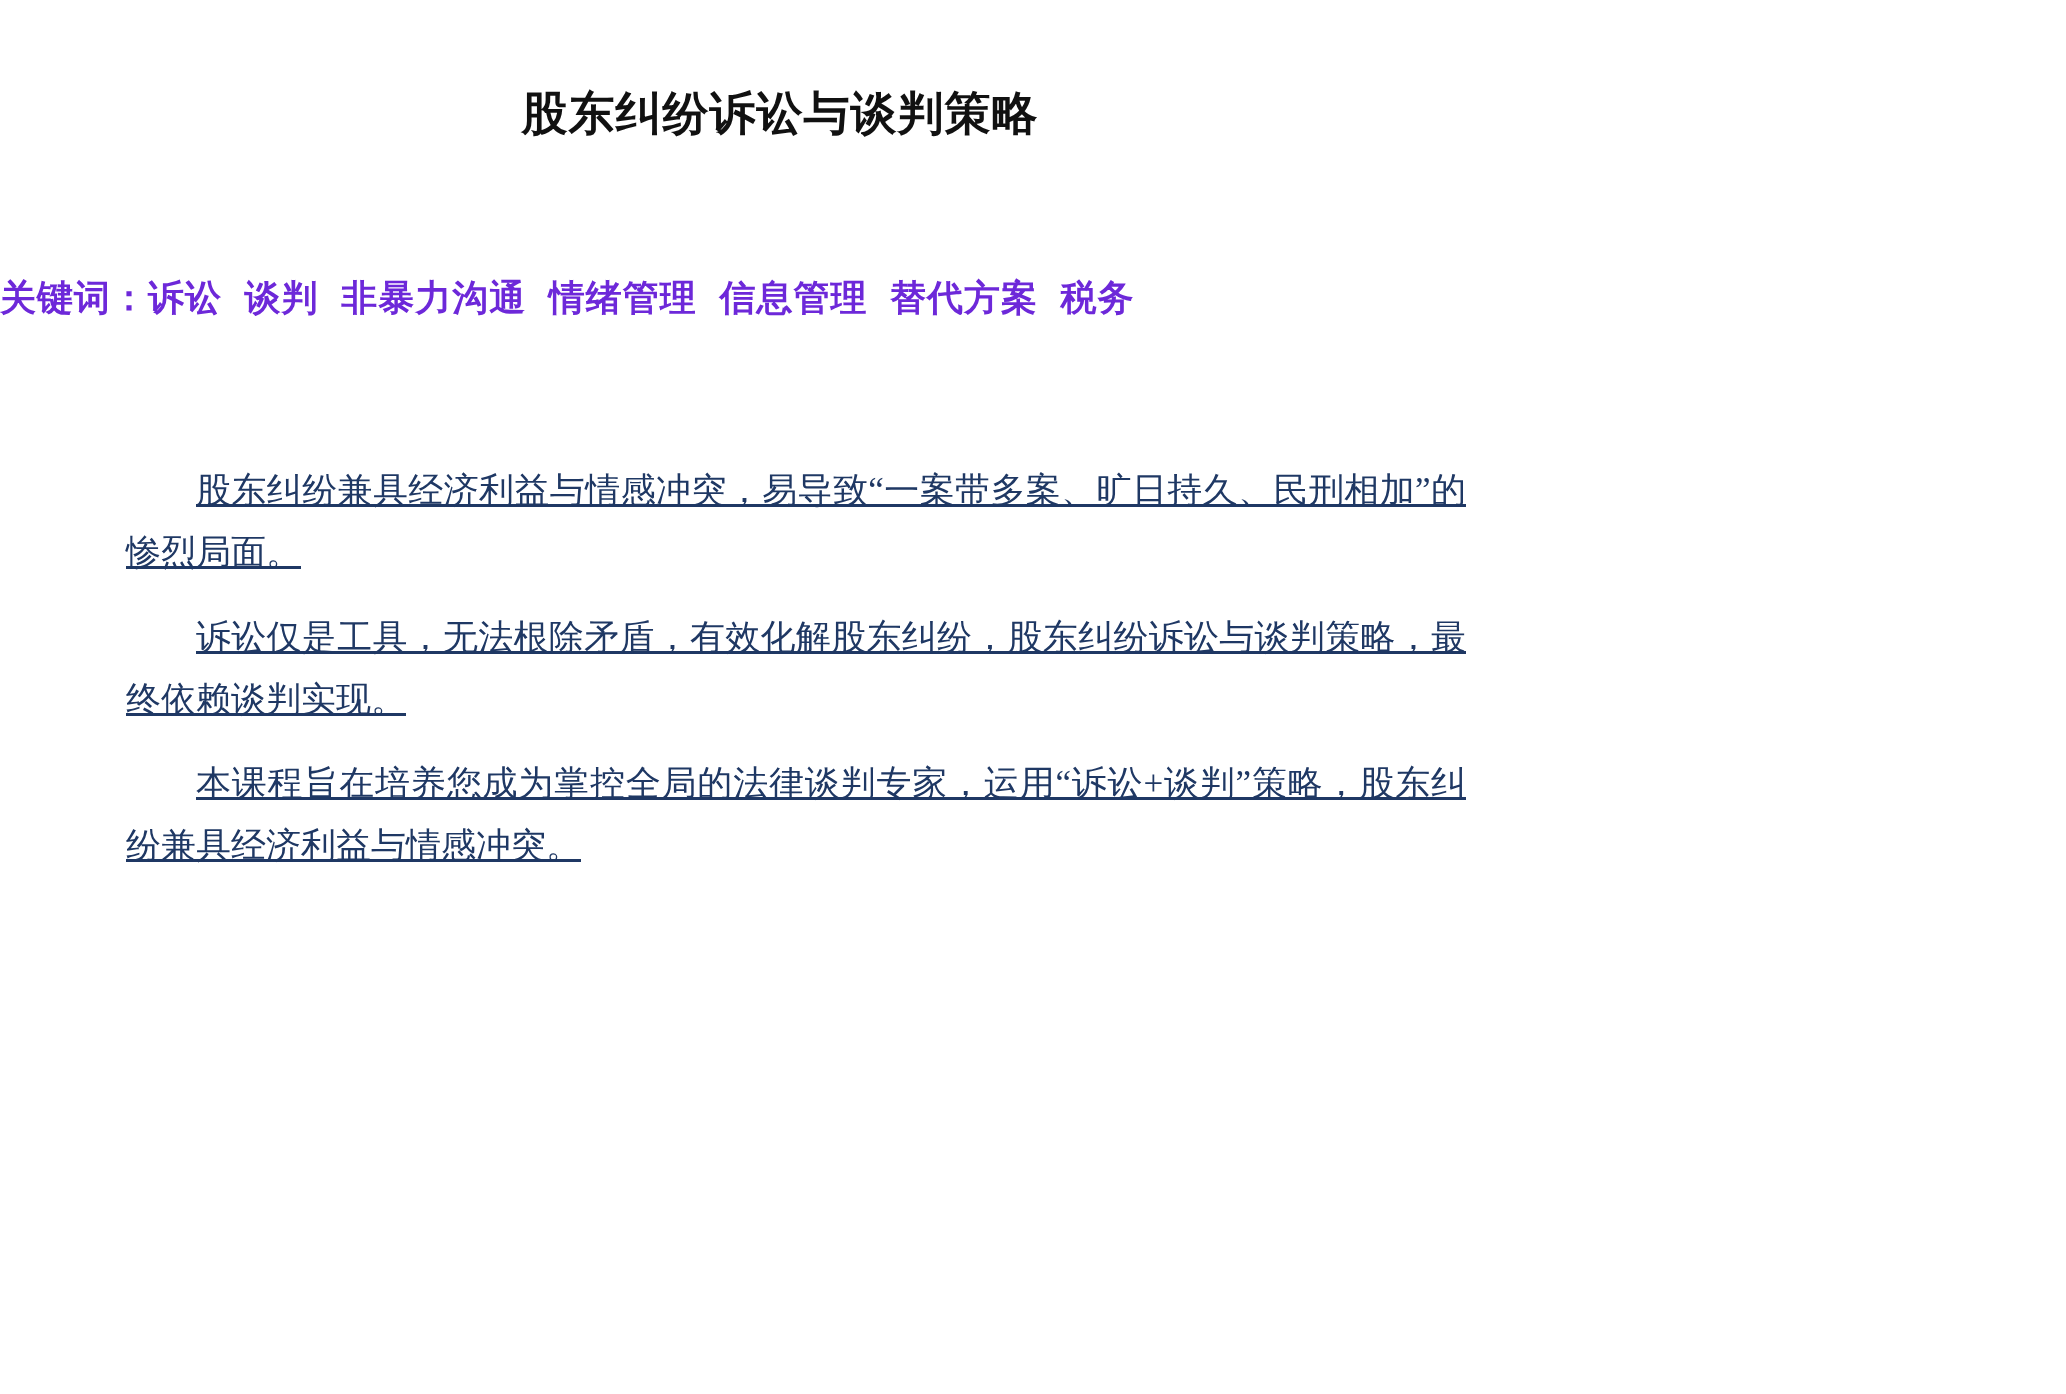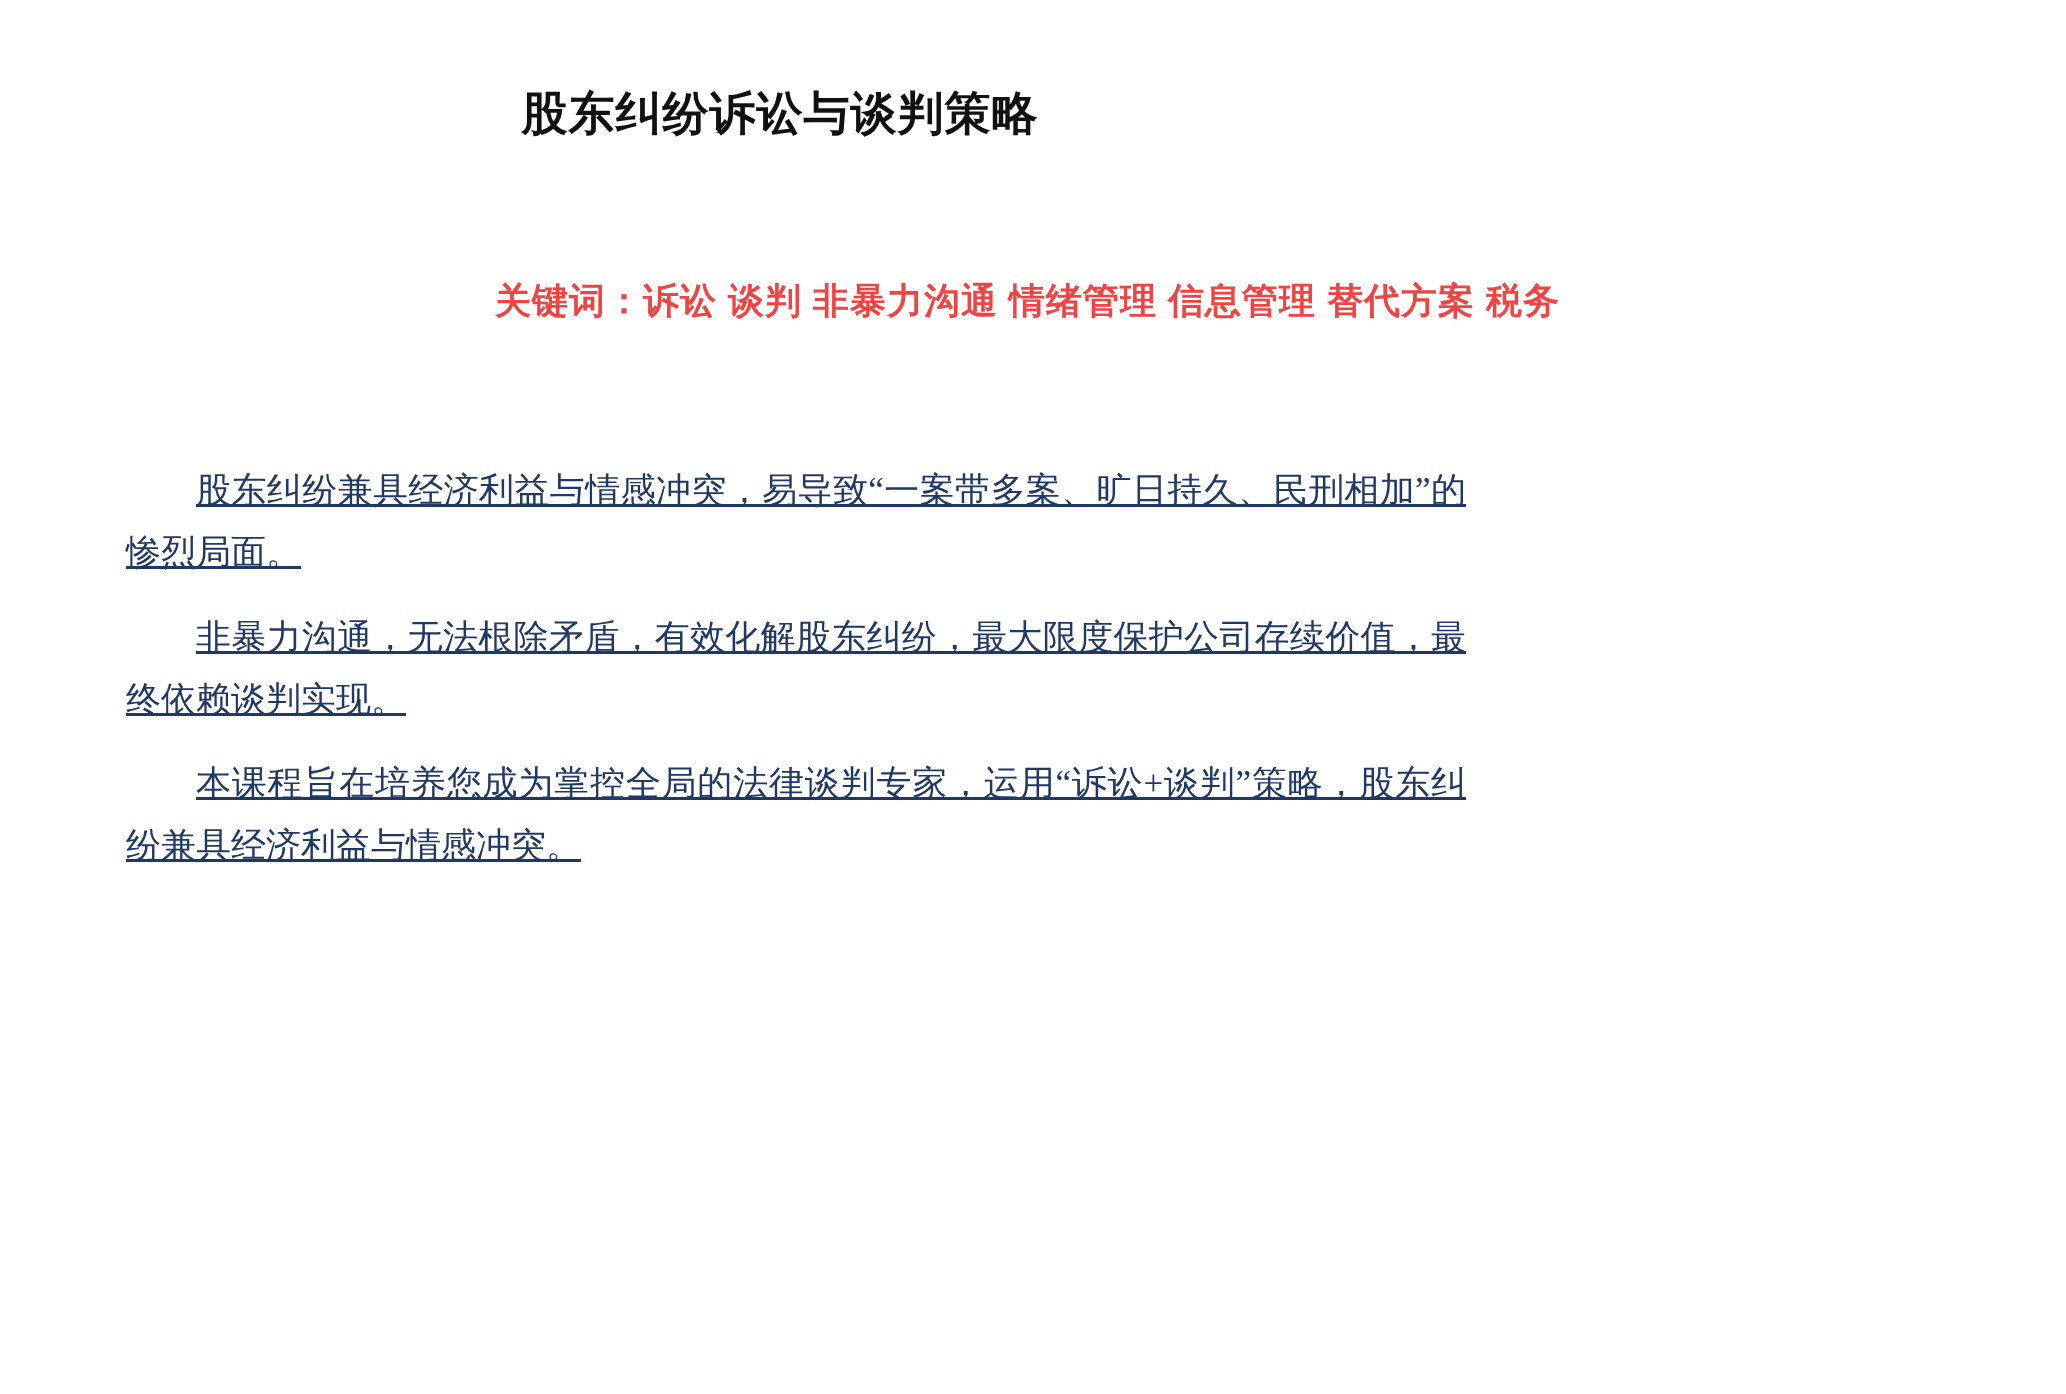--- a/index.html
+++ b/index.html
@@ -32,25 +32,25 @@
     font-size: 46px;
     letter-spacing: 1px;
     color: #111111;
     line-height: 1.25;
   }
   .keywords {
     position: absolute;
     top: 236px;
     left: 0;
     width: 1560px;
-    text-align: right;
-    font-family: Liberation Sans, sans-serif;
+    text-align: left;
+    font-family: Liberation Mono, monospace;
     font-weight: bold;
     font-size: 36px;
-    color: #ef4444;
+    color: #6d28d9;
     letter-spacing: 1px;
     line-height: 1.4;
   }
   .body-text {
     position: absolute;
     top: 420px;
     left: 126px;
     width: 1340px;
     color: #1f3864;
     font-size: 35px;
@@ -71,17 +71,17 @@
 <body>
 
 <div class="page">
 
   <h1 class="doc-title">股东纠纷诉讼与谈判策略</h1>
 
   <div class="keywords">关键词：诉讼  谈判  非暴力沟通  情绪管理  信息管理  替代方案  税务</div>
 
   <div class="body-text">
     <p>股东纠纷兼具经济利益与情感冲突，易导致“一案带多案、旷日持久、民刑相加”的惨烈局面。</p>
-    <p>非暴力沟通，无法根除矛盾，有效化解股东纠纷，最大限度保护公司存续价值，最终依赖谈判实现。</p>
+    <p>诉讼仅是工具，无法根除矛盾，有效化解股东纠纷，股东纠纷诉讼与谈判策略，最终依赖谈判实现。</p>
     <p>本课程旨在培养您成为掌控全局的法律谈判专家，运用“诉讼+谈判”策略，股东纠纷兼具经济利益与情感冲突。</p>
   </div>
 
 </div>
 
 </body></html>

